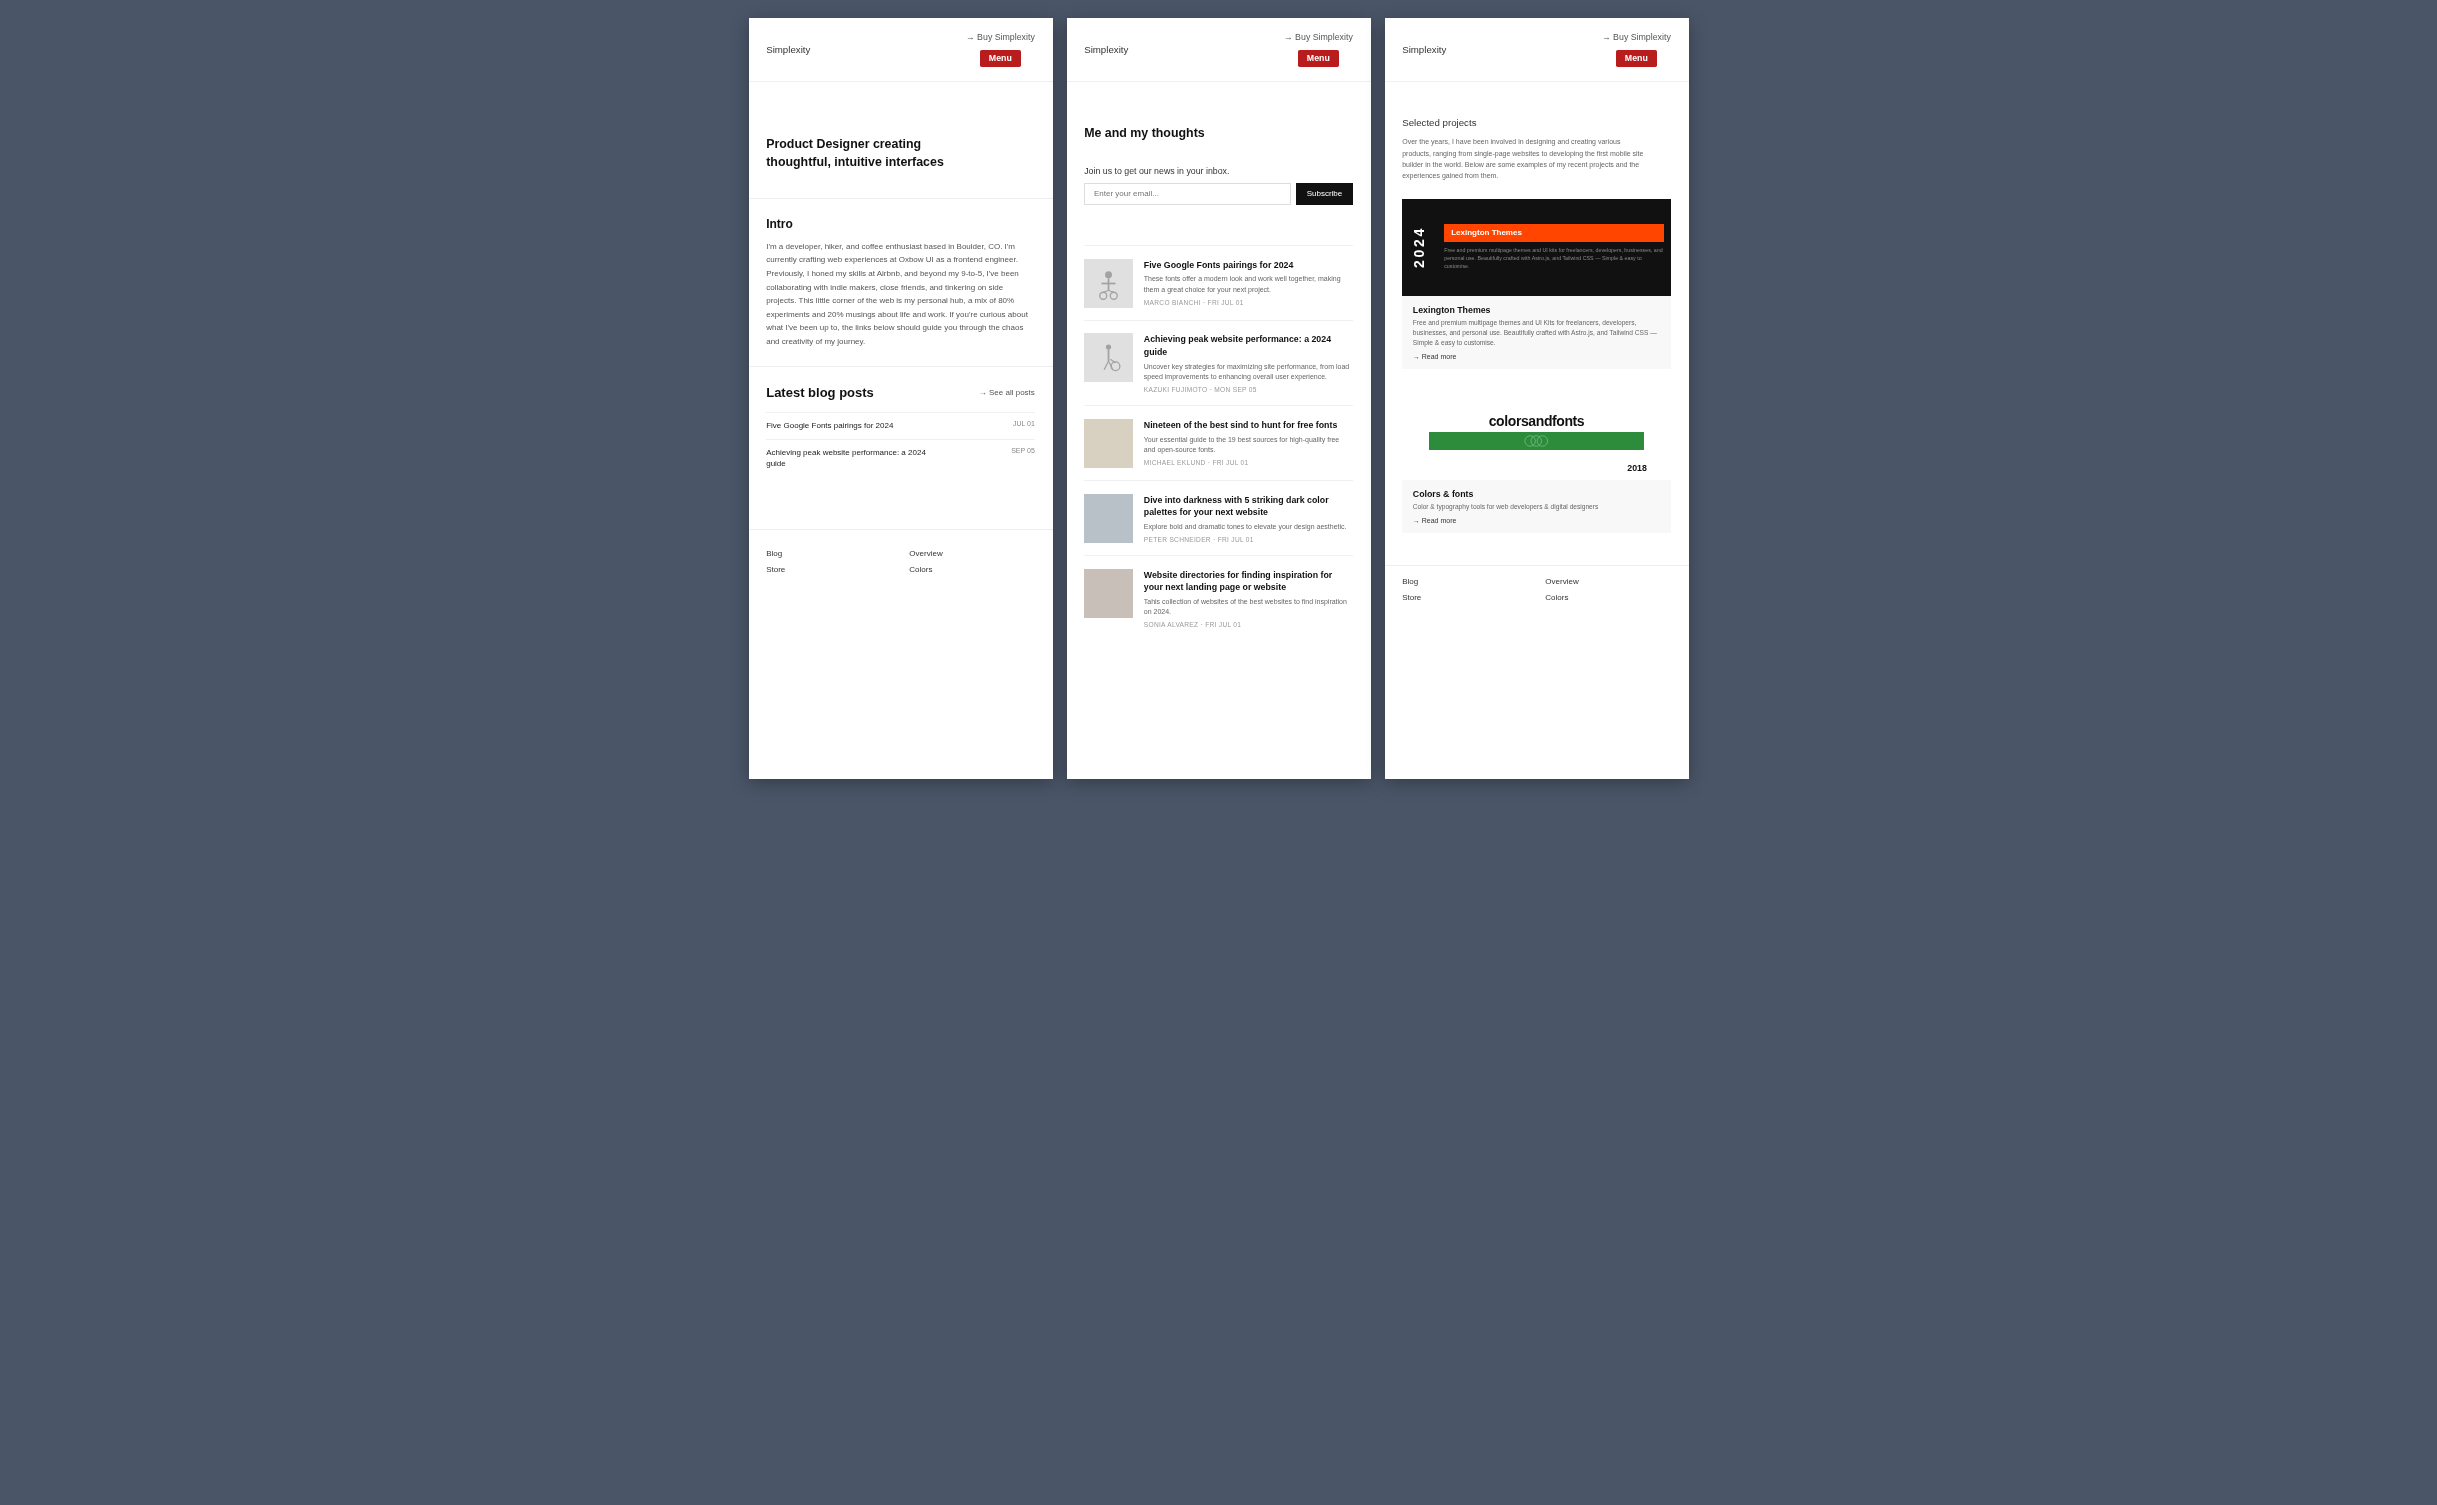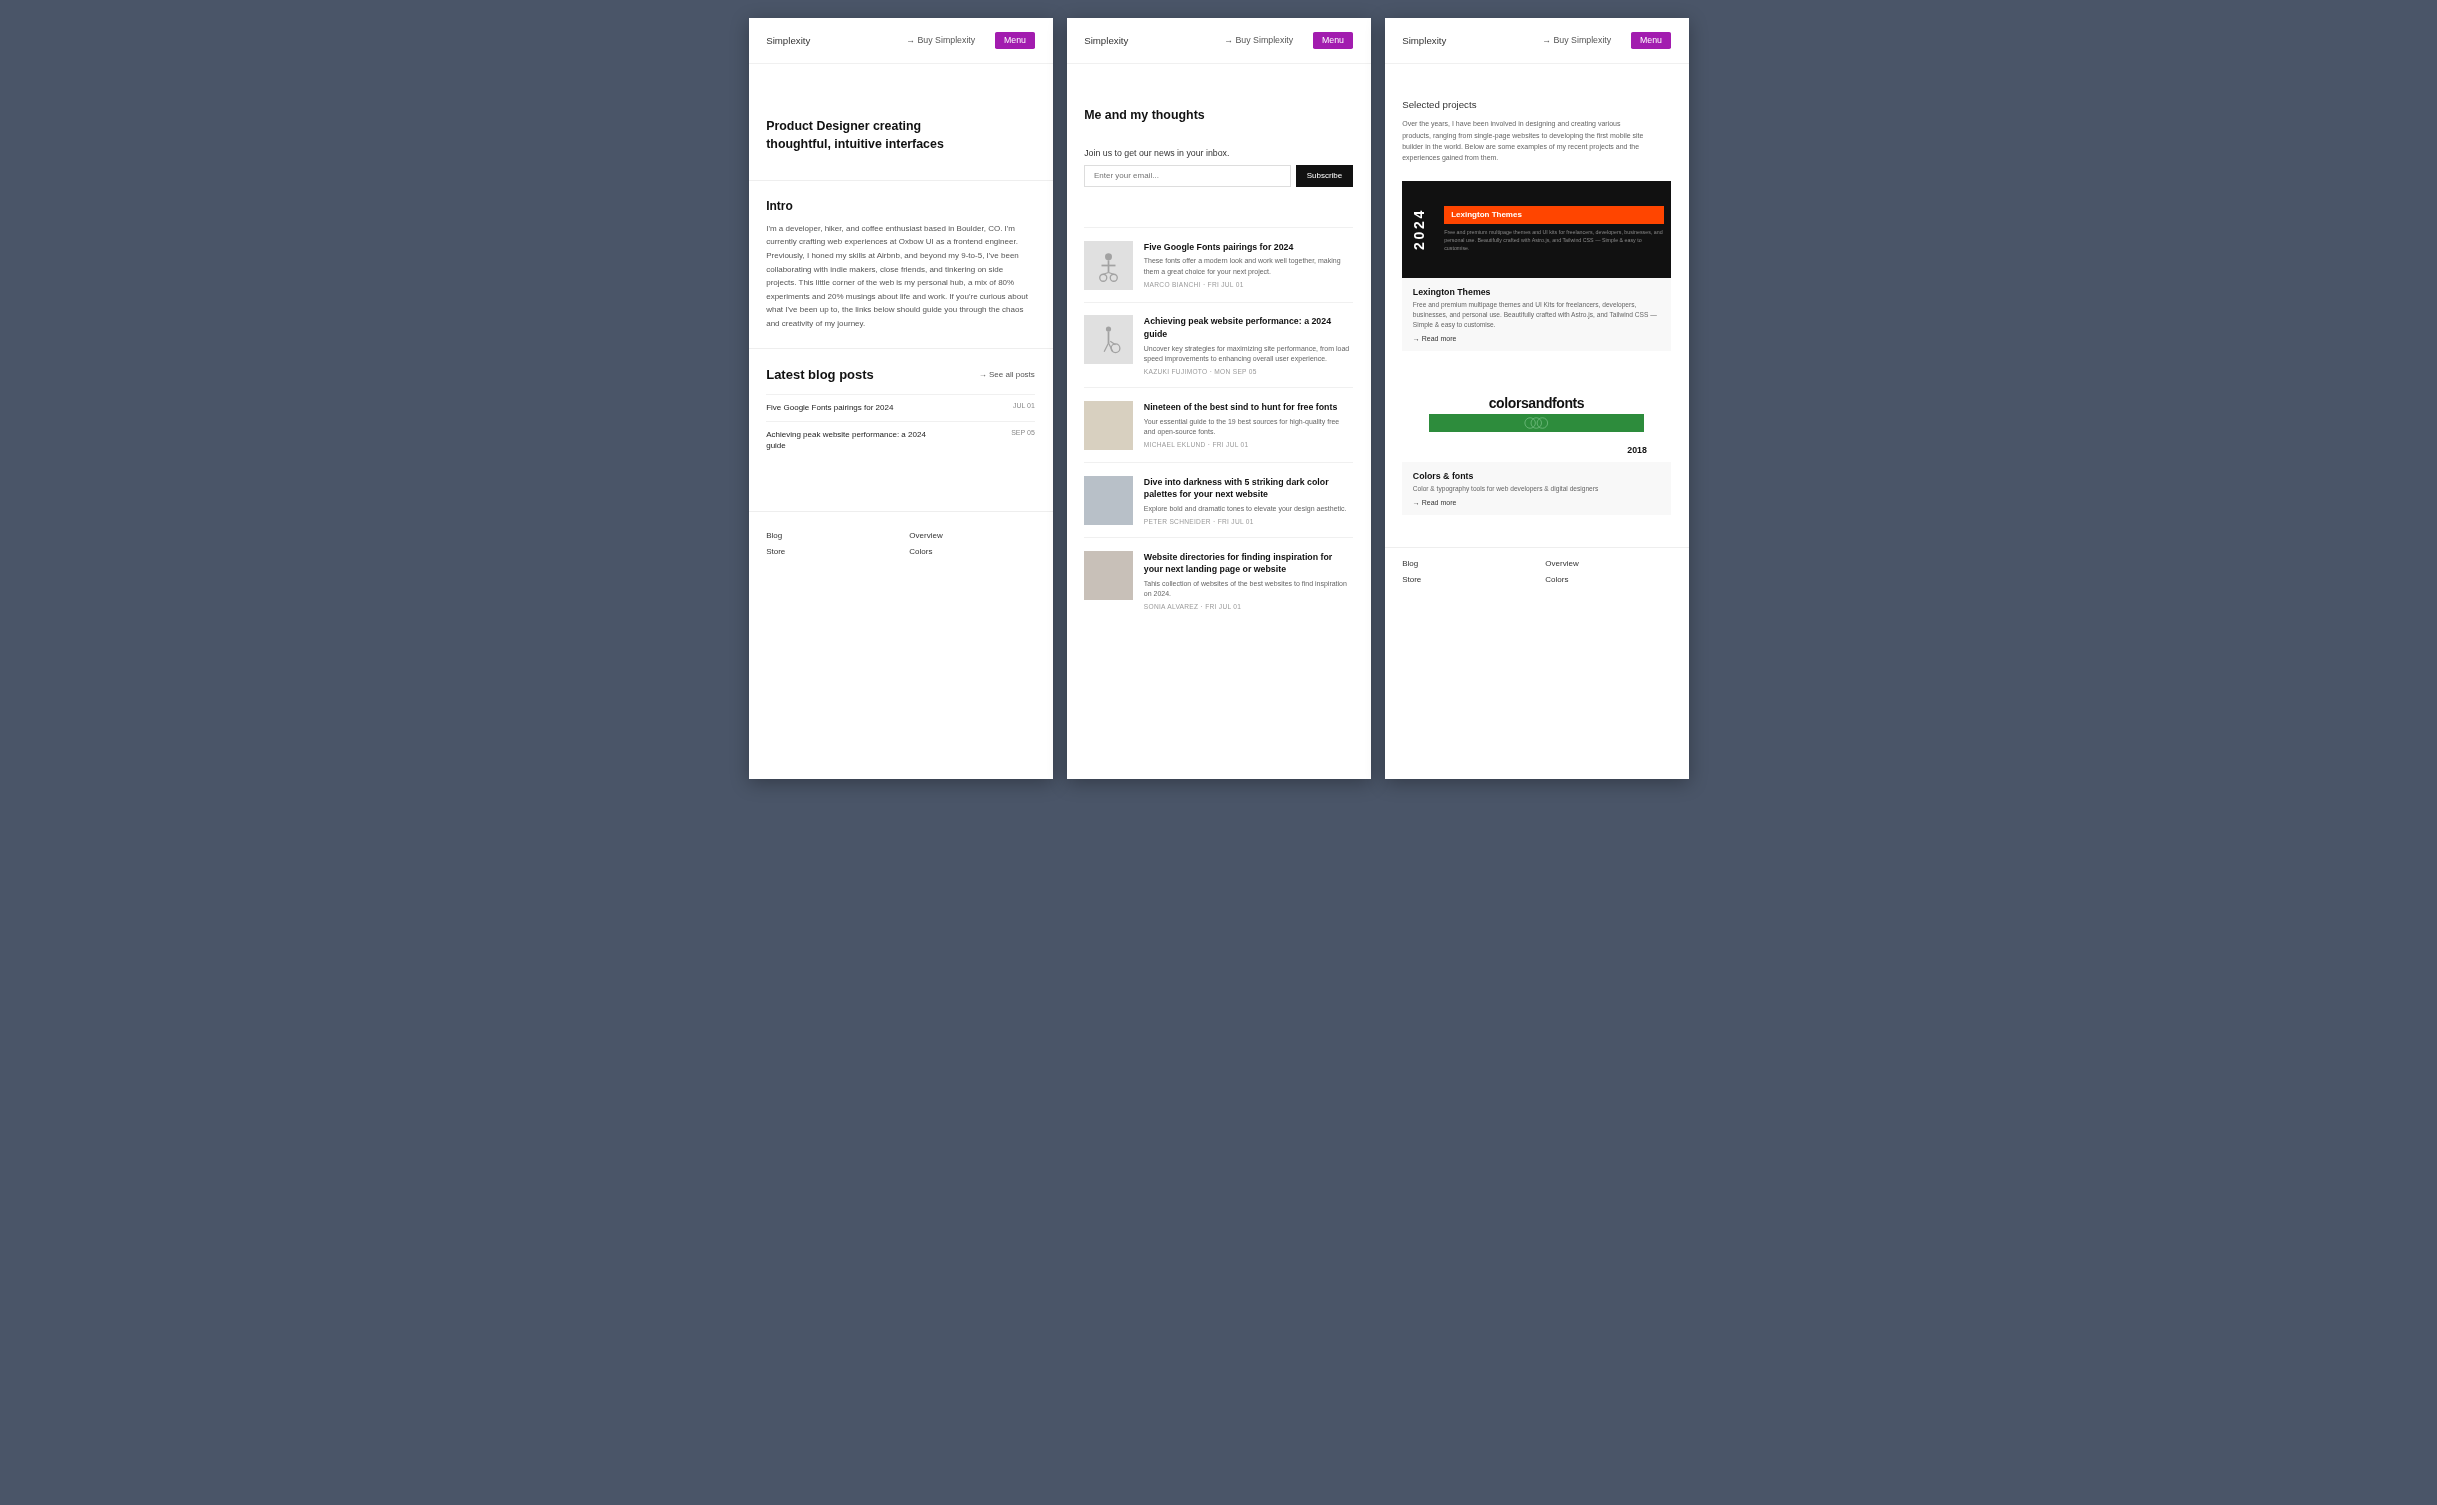--- a/index.html
+++ b/index.html
@@ -34,35 +34,37 @@
       border-bottom: 0.9px solid #f0f0f0;
     }
     .nav-logo {
       font-size: 9.7px;
       color: #333;
       font-weight: 500;
     }
     .nav-right {
       display: flex;
       align-items: center;
-      gap: 20px;
+      gap: 8px;
+      flex-direction: column;
     }
     .nav-buy {
       font-size: 8.8px;
       color: #555;
       text-decoration: none;
     }
     .nav-menu-btn {
-      background: #a21caf;
+      background: #b91c1c;
       color: #fff;
       border: none;
       padding: 3.5px 8.8px;
       font-size: 8.8px;
       cursor: pointer;
       border-radius: 1.8px;
+      font-weight: bold;
     }
 
     
     .panel1-hero {
       padding: 53px 17.7px 26.5px;
     }
     .panel1-hero h1 {
       font-size: 12.4px;
       font-weight: 600;
       line-height: 1.5;

